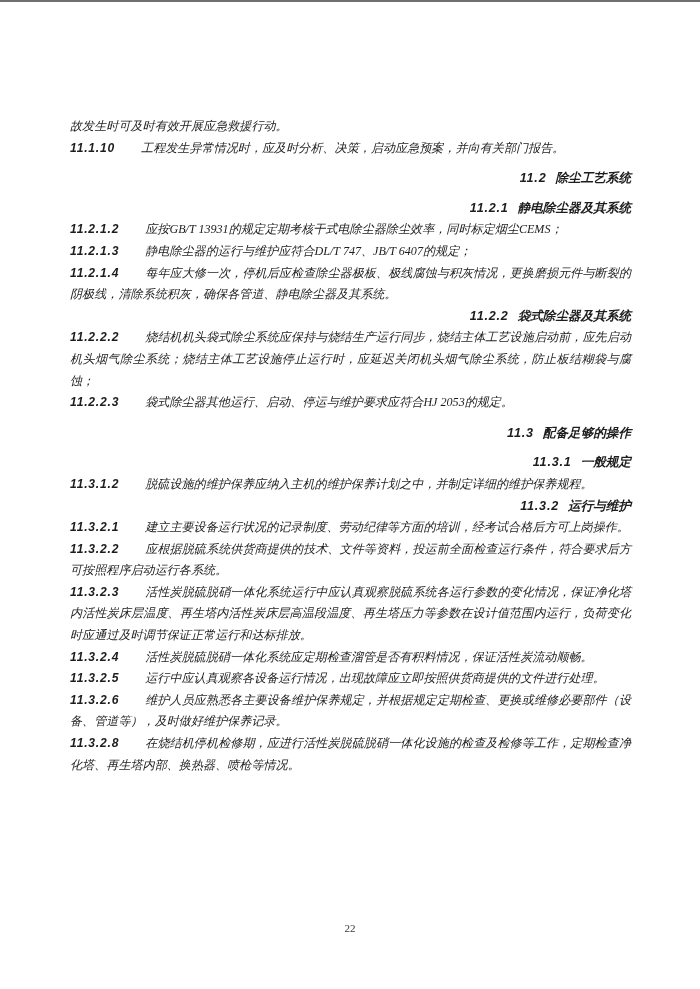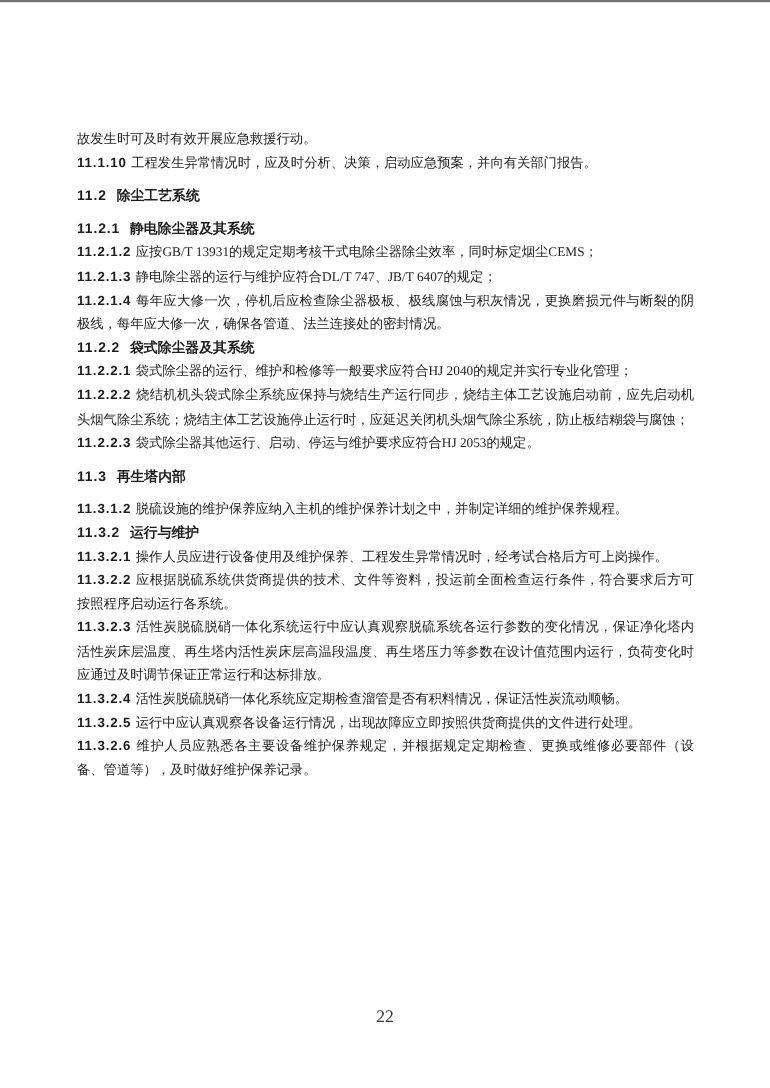--- a/index.html
+++ b/index.html
@@ -24,70 +24,72 @@
   .content {
     position: absolute;
     left: 70px; top: 116px;
     width: 561px;
   }
   .content p {
     font-size: 12.1px;
     line-height: 21.6px;
     text-align: justify;
     color: #1d1d1d;
+    font-style: italic;
   }
   .content p.cont { text-align: justify; }
   .content p.h2,
   .content p.h3 {
     font-family: "Liberation Sans", "DejaVu Sans", sans-serif;
     font-weight: bold;
     font-size: 12.6px;
-    text-align: left;
+    text-align: right;
   }
   .content p.h2 { margin: 9px 0 8px 0; }
   .content p.h3 { margin: 0; }
   .num {
     font-family: "Liberation Sans", "DejaVu Sans", sans-serif;
     font-weight: bold;
     letter-spacing: 0.8px;
-    margin-right: 4px;
+    margin-right: 26px;
     white-space: nowrap;
   }
   .h2 .num, .h3 .num { margin-right: 9px; letter-spacing: 0.8px; }
   .page-number {
     position: absolute;
     bottom: 55px; left: 0;
     width: 100%;
     text-align: center;
-    font-size: 16px;
+    font-size: 11px;
     color: #3a3a3a;
     font-family: "Liberation Serif", "DejaVu Serif", serif;
   }
 </style>
 </head>
 <body>
 
 <div class="page">
   <div class="scan-top-edge"></div>
   <div class="content" id="doc-content">
       <p class="cont"><span class="txt">故发生时可及时有效开展应急救援行动。</span></p>
       <p class="clause"><span class="num">11.1.10</span><span class="txt">工程发生异常情况时，应及时分析、决策，启动应急预案，并向有关部门报告。</span></p>
       <p class="h2"><span class="num">11.2</span><span class="txt">除尘工艺系统</span></p>
       <p class="h3"><span class="num">11.2.1</span><span class="txt">静电除尘器及其系统</span></p>
       <p class="clause"><span class="num">11.2.1.2</span><span class="txt">应按GB/T 13931的规定定期考核干式电除尘器除尘效率，同时标定烟尘CEMS；</span></p>
       <p class="clause"><span class="num">11.2.1.3</span><span class="txt">静电除尘器的运行与维护应符合DL/T 747、JB/T 6407的规定；</span></p>
-      <p class="clause"><span class="num">11.2.1.4</span><span class="txt">每年应大修一次，停机后应检查除尘器极板、极线腐蚀与积灰情况，更换磨损元件与断裂的阴极线，每年应大修一次，确保各管道、法兰连接处的密封情况。</span></p>
+      <p class="clause"><span class="num">11.2.1.4</span><span class="txt">每年应大修一次，停机后应检查除尘器极板、极线腐蚀与积灰情况，更换磨损元件与断裂的阴极线，清除系统积灰，确保各管道、静电除尘器及其系统。</span></p>
       <p class="h3"><span class="num">11.2.2</span><span class="txt">袋式除尘器及其系统</span></p>
-      <p class="clause"><span class="num">11.2.2.1</span><span class="txt">袋式除尘器的运行、维护和检修等一般要求应符合HJ 2040的规定并实行专业化管理；</span></p>
       <p class="clause"><span class="num">11.2.2.2</span><span class="txt">烧结机机头袋式除尘系统应保持与烧结生产运行同步，烧结主体工艺设施启动前，应先启动机头烟气除尘系统；烧结主体工艺设施停止运行时，应延迟关闭机头烟气除尘系统，防止板结糊袋与腐蚀；</span></p>
       <p class="clause"><span class="num">11.2.2.3</span><span class="txt">袋式除尘器其他运行、启动、停运与维护要求应符合HJ 2053的规定。</span></p>
-      <p class="h2"><span class="num">11.3</span><span class="txt">再生塔内部</span></p>
+      <p class="h2"><span class="num">11.3</span><span class="txt">配备足够的操作</span></p>
+      <p class="h3"><span class="num">11.3.1</span><span class="txt">一般规定</span></p>
       <p class="clause"><span class="num">11.3.1.2</span><span class="txt">脱硫设施的维护保养应纳入主机的维护保养计划之中，并制定详细的维护保养规程。</span></p>
       <p class="h3"><span class="num">11.3.2</span><span class="txt">运行与维护</span></p>
-      <p class="clause"><span class="num">11.3.2.1</span><span class="txt">操作人员应进行设备使用及维护保养、工程发生异常情况时，经考试合格后方可上岗操作。</span></p>
+      <p class="clause"><span class="num">11.3.2.1</span><span class="txt">建立主要设备运行状况的记录制度、劳动纪律等方面的培训，经考试合格后方可上岗操作。</span></p>
       <p class="clause"><span class="num">11.3.2.2</span><span class="txt">应根据脱硫系统供货商提供的技术、文件等资料，投运前全面检查运行条件，符合要求后方可按照程序启动运行各系统。</span></p>
       <p class="clause"><span class="num">11.3.2.3</span><span class="txt">活性炭脱硫脱硝一体化系统运行中应认真观察脱硫系统各运行参数的变化情况，保证净化塔内活性炭床层温度、再生塔内活性炭床层高温段温度、再生塔压力等参数在设计值范围内运行，负荷变化时应通过及时调节保证正常运行和达标排放。</span></p>
       <p class="clause"><span class="num">11.3.2.4</span><span class="txt">活性炭脱硫脱硝一体化系统应定期检查溜管是否有积料情况，保证活性炭流动顺畅。</span></p>
       <p class="clause"><span class="num">11.3.2.5</span><span class="txt">运行中应认真观察各设备运行情况，出现故障应立即按照供货商提供的文件进行处理。</span></p>
       <p class="clause"><span class="num">11.3.2.6</span><span class="txt">维护人员应熟悉各主要设备维护保养规定，并根据规定定期检查、更换或维修必要部件（设备、管道等），及时做好维护保养记录。</span></p>
+      <p class="clause"><span class="num">11.3.2.8</span><span class="txt">在烧结机停机检修期，应进行活性炭脱硫脱硝一体化设施的检查及检修等工作，定期检查净化塔、再生塔内部、换热器、喷枪等情况。</span></p>
     </div>
   <div class="page-number">22</div>
 </div>
 
 </body></html>

